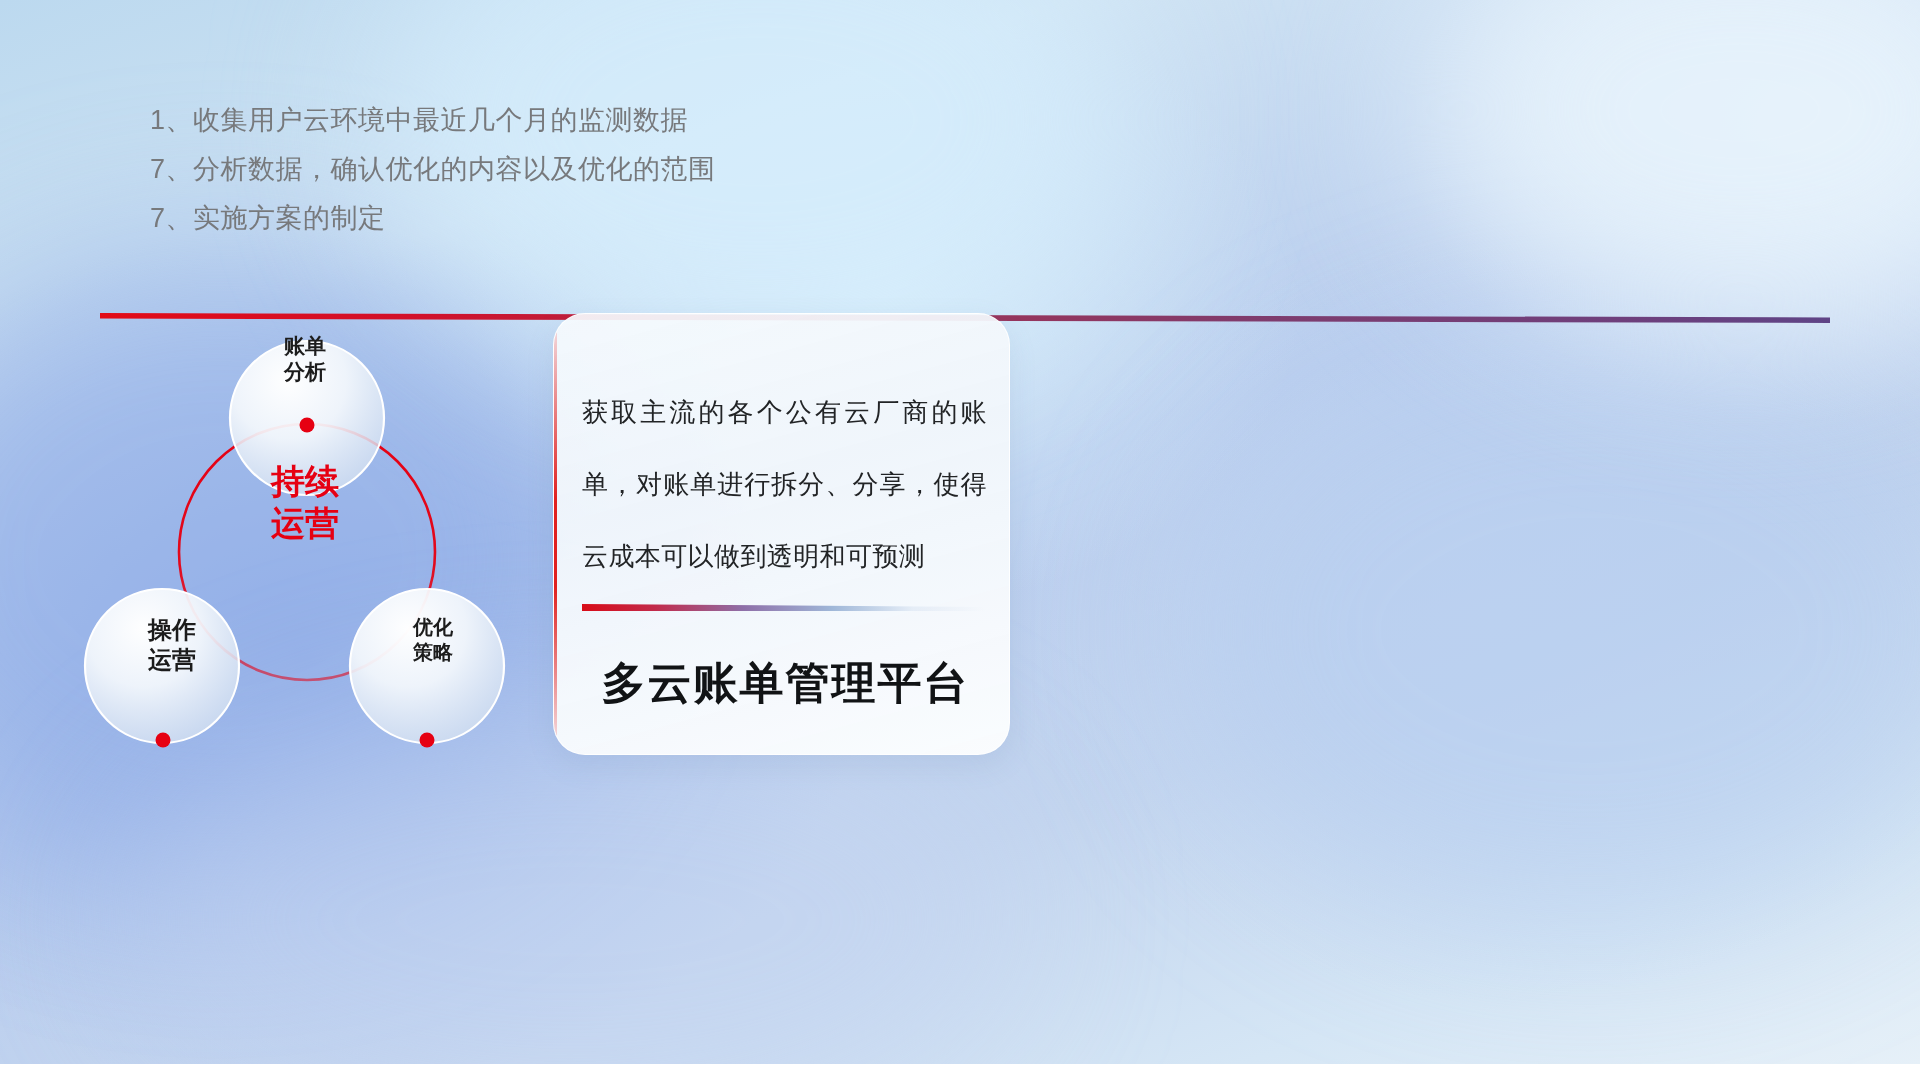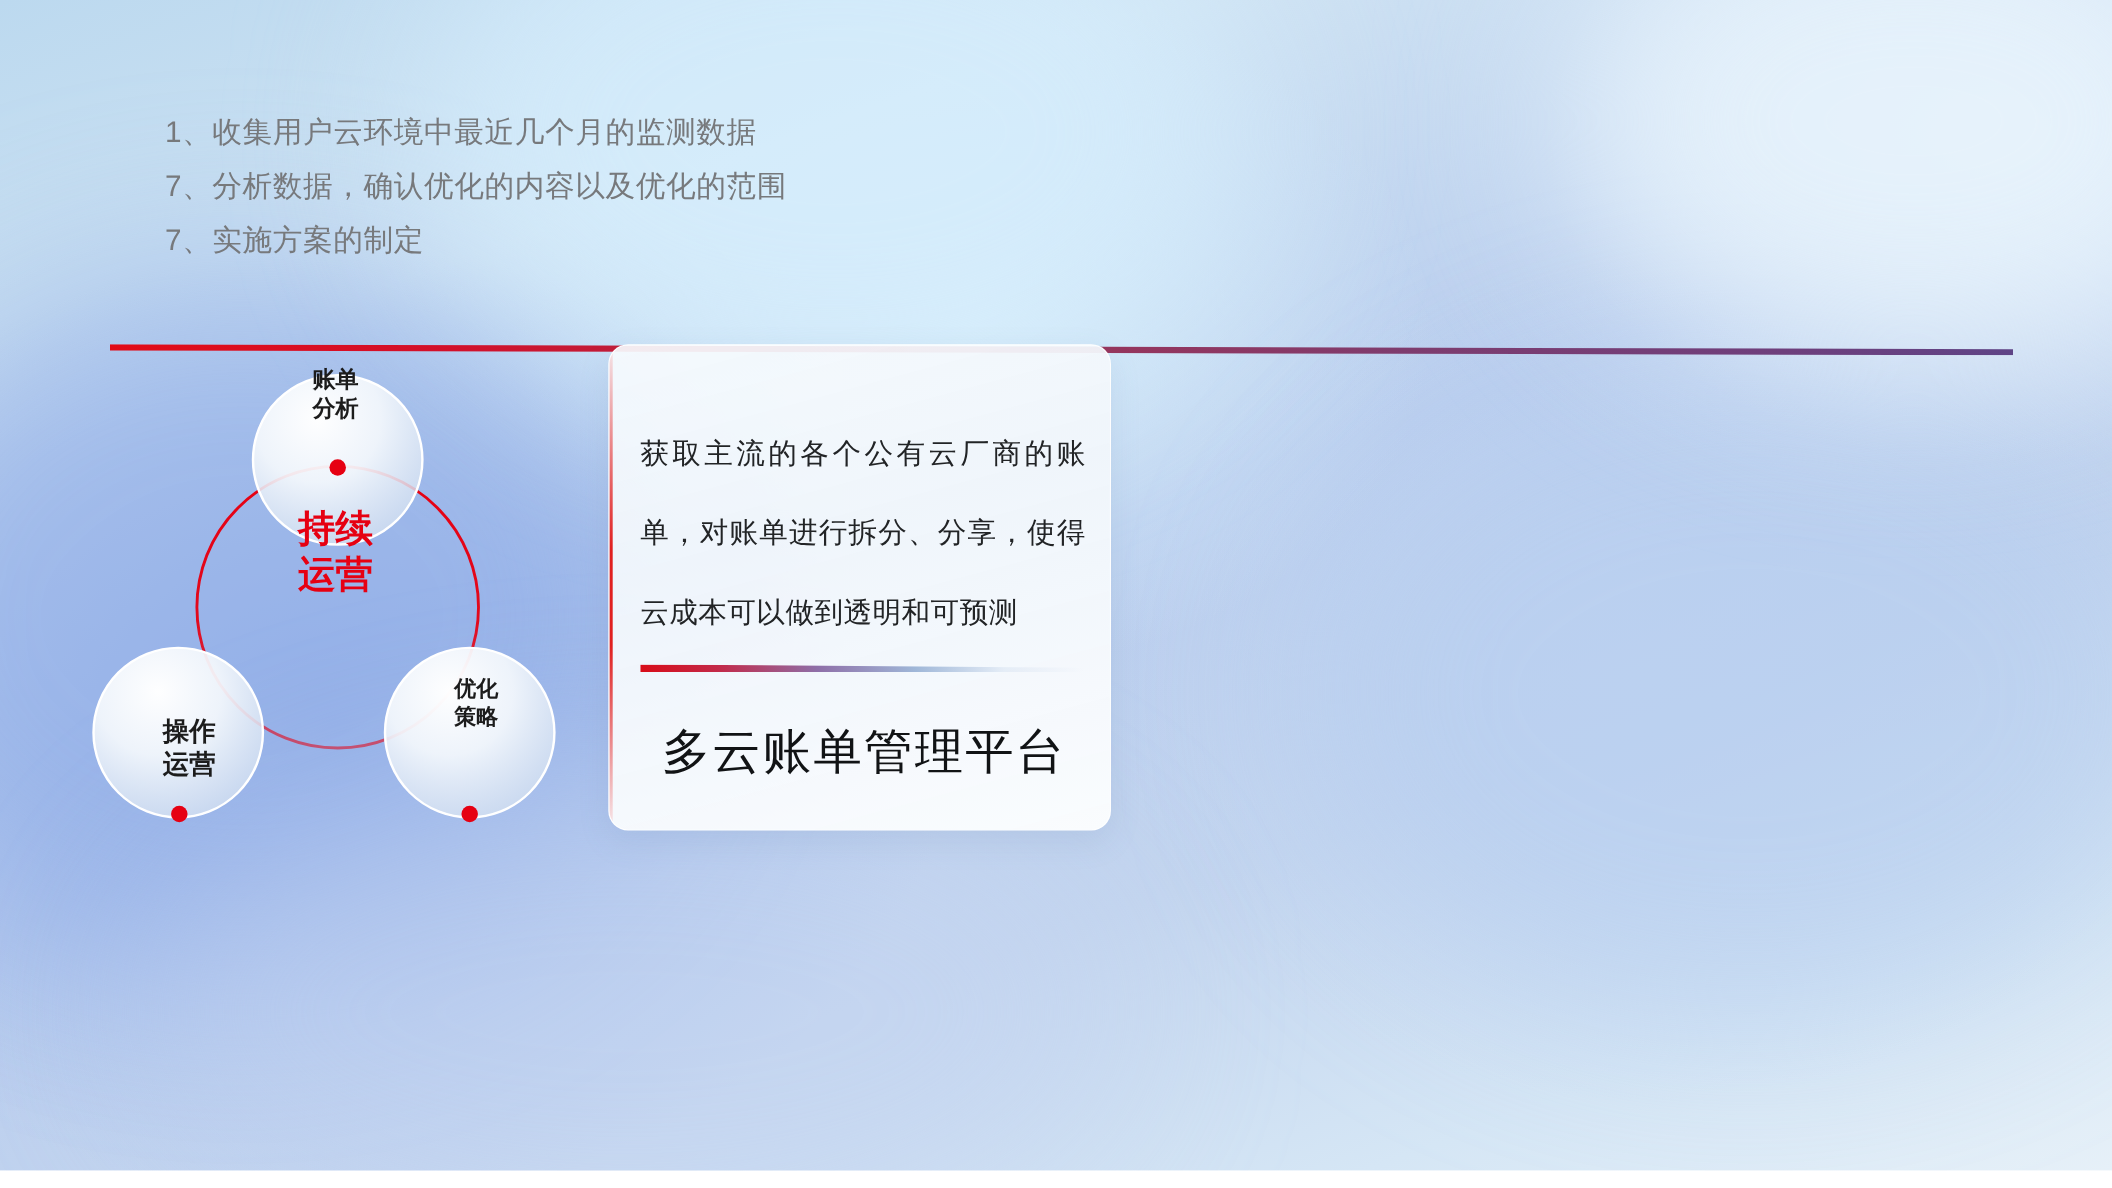--- a/index.html
+++ b/index.html
@@ -65,31 +65,31 @@
   .node-label {
     position: absolute;
     text-align: center;
     color: #1c1c1c;
     font-weight: 700;
     line-height: 1.24;
     white-space: pre-line;
     pointer-events: none;
   }
   #label-top     { left: 155px; top: 48px;  width: 150px; font-size: 21px; }
-  #label-left    { left: 22px;  top: 330px; width: 150px; font-size: 24px; margin-top: 36px; }
+  #label-left    { left: 22px;  top: 330px; width: 150px; font-size: 24px; }
   #label-right   { left: 283px; top: 330px; width: 150px; font-size: 20px; }
   #label-center  { left: 150px; top: 175px; width: 160px; font-size: 34px; color: #e60012; }
 
   
   .card {
     position: absolute;
     top: 313px;
     width: 455px;
     height: 440px;
-    border-radius: 18px;
+    border-radius: 32px;
     border: 1px solid rgba(255,255,255,0.9);
     background: linear-gradient(165deg, rgba(246,250,253,0.93) 0%, rgba(241,246,251,0.96) 40%, rgba(250,252,254,0.99) 100%);
     box-shadow: 0 10px 28px rgba(90,120,170,0.13);
     overflow: hidden;
   }
   .card::before {
     content: "";
     position: absolute;
     left: 0; top: 0; bottom: 0;
     width: 3px;
@@ -121,21 +121,21 @@
     clip-path: polygon(0 0, 100% 42%, 100% 100%, 0 100%);
   }
 
   .card-title {
     position: absolute;
     left: 28px;
     right: 20px;
     top: 340px;
     color: #111315;
     font-size: 44px;
-    font-weight: 400;
+    font-weight: 700;
     letter-spacing: 2px;
     text-align: center;
     white-space: nowrap;
   }
 </style>
 </head>
 <body>
 
 <div id="stage">
 

